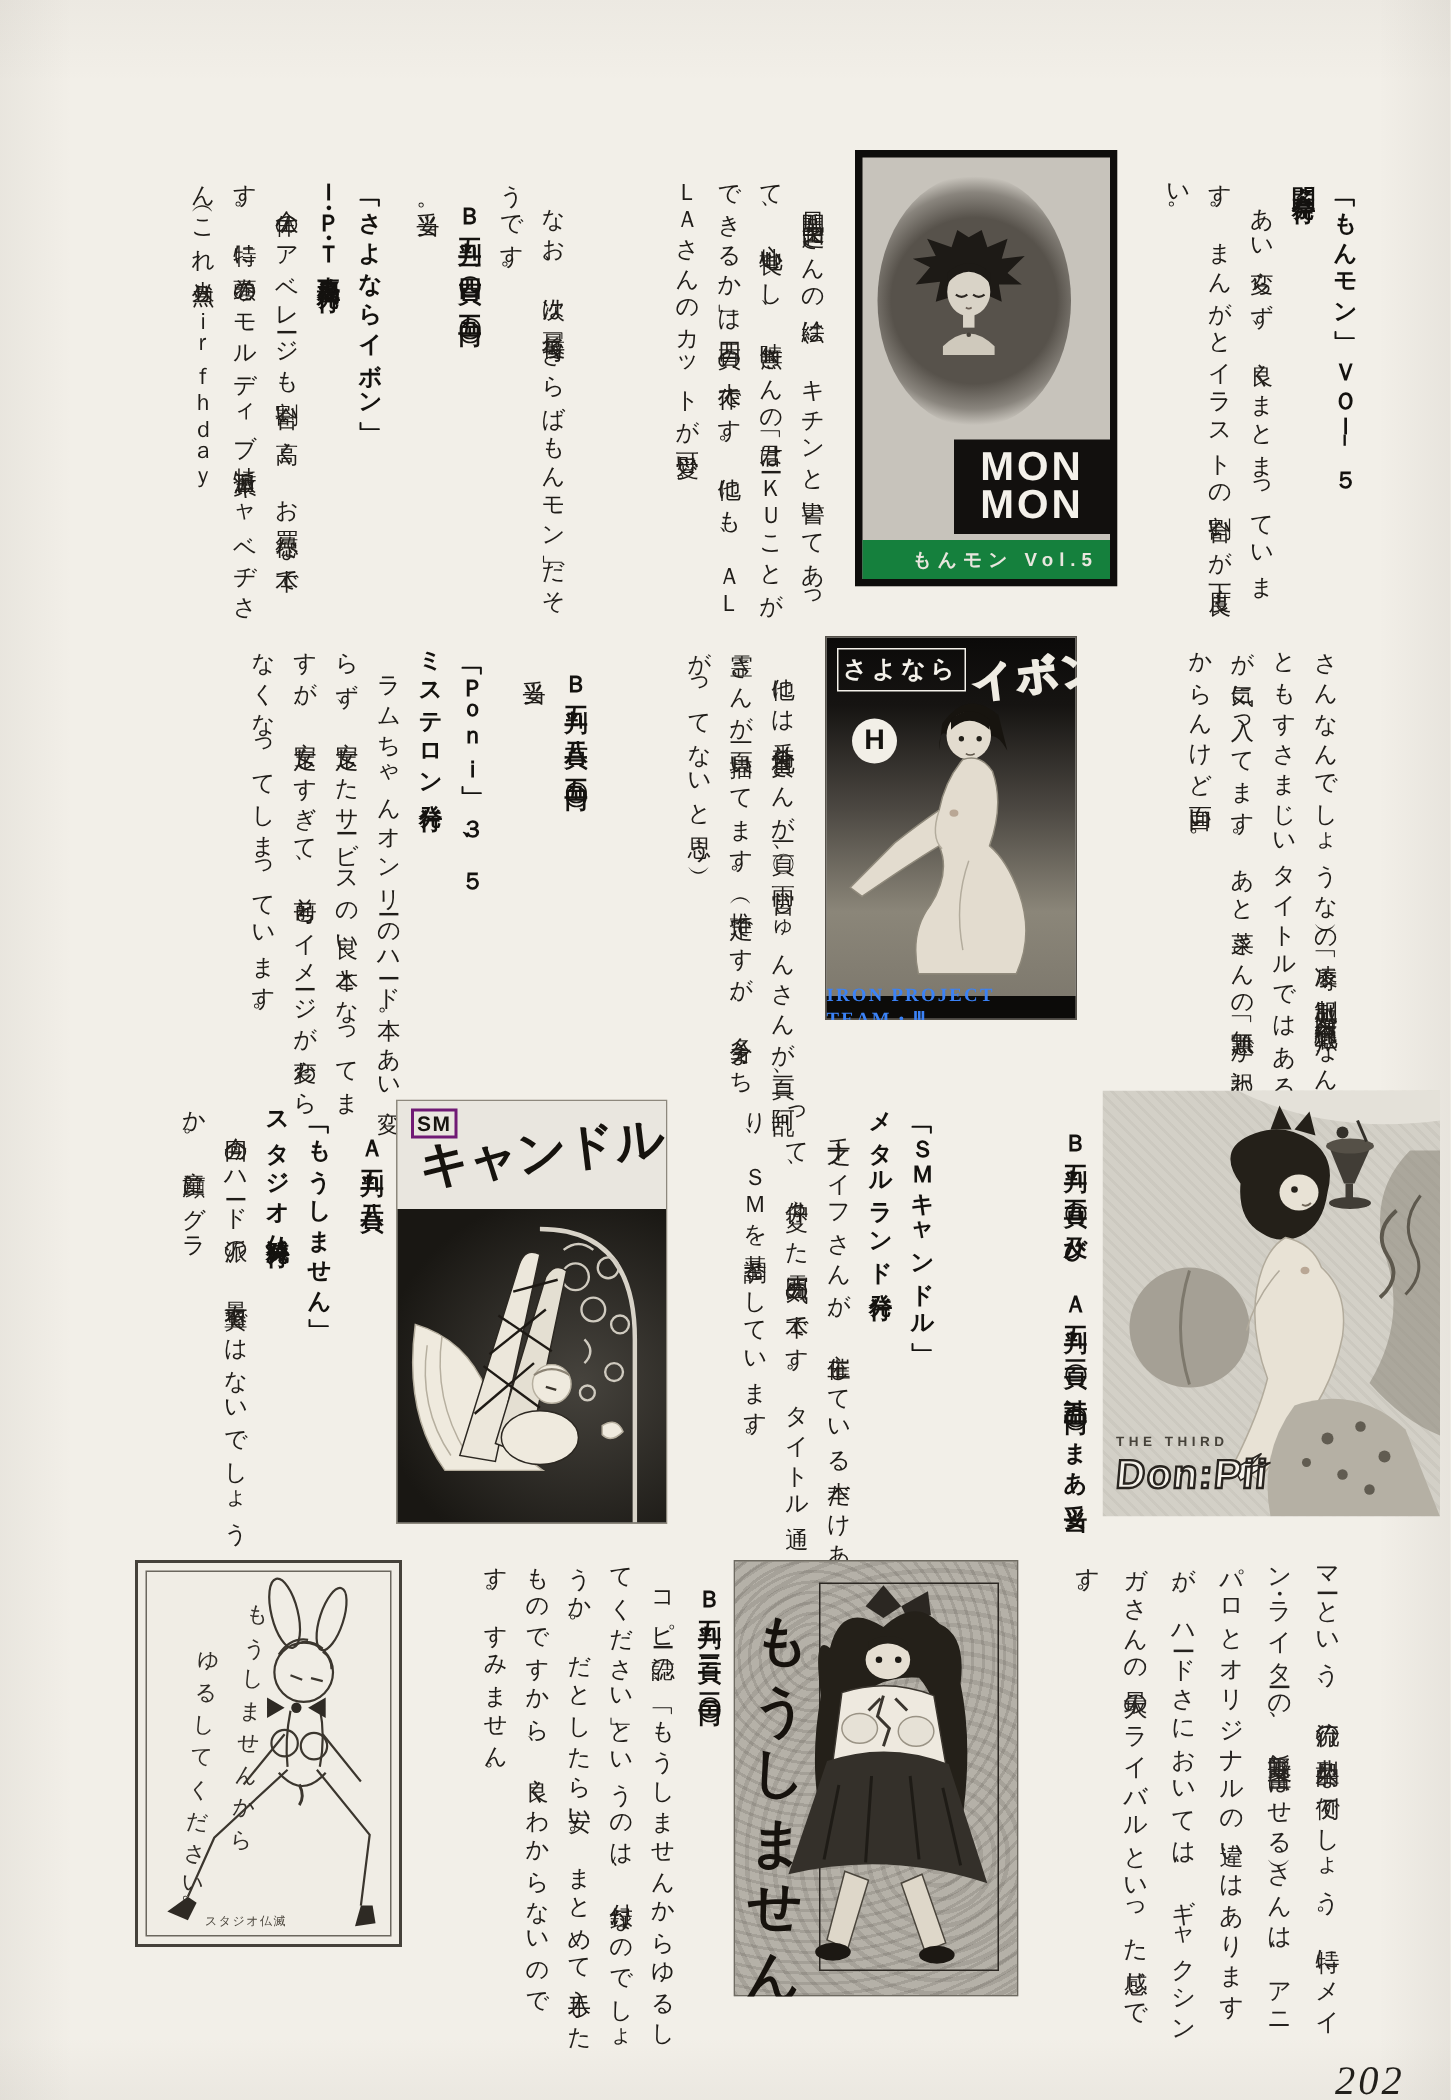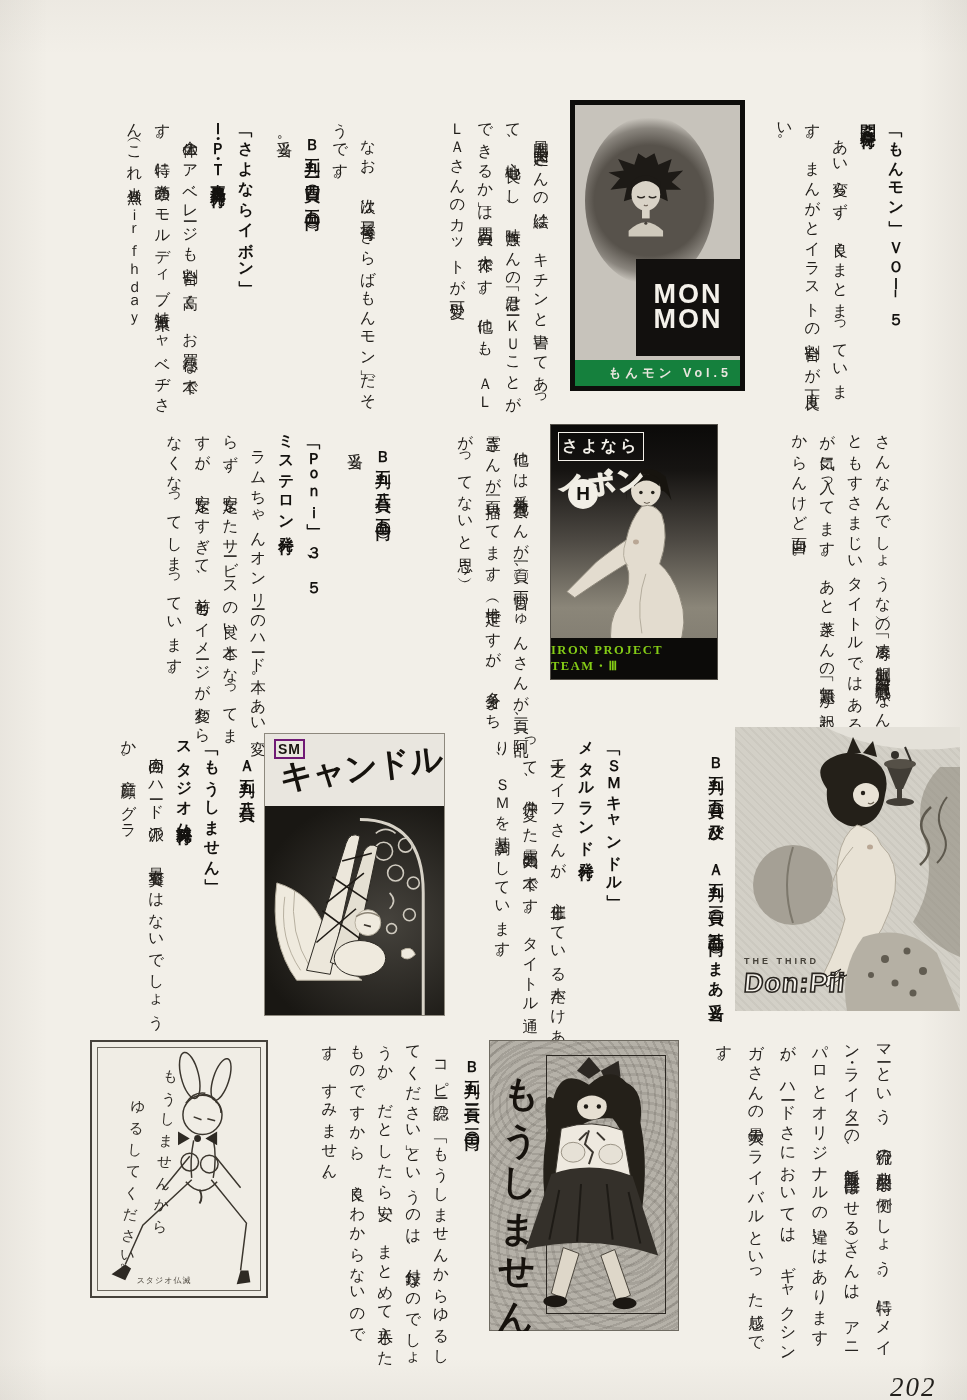--- a/index.html
+++ b/index.html
@@ -38,40 +38,40 @@
   
   .mm-frame{position:absolute;inset:0;background:#c7c3bb;border:5px solid #0e0d0b;}
   .mm-blob{
     position:absolute;left:6%;top:4%;width:78%;height:60%;border-radius:50%;
     background:radial-gradient(circle,#57524b 0 52%,rgba(87,82,75,0.55) 68%,rgba(87,82,75,0) 78%);
   }
   .mm-facebox{position:absolute;left:14%;top:9%;width:58%;height:50%;}
   .mm-logo{
     position:absolute;right:0;bottom:30px;left:37%;
     background:#12100e;color:#f4f1ea;text-align:center;
-    font-weight:900;font-size:27px;line-height:0.95;padding:23px 2px;letter-spacing:2px;
+    font-weight:900;font-size:27px;line-height:0.95;padding:6px 2px;letter-spacing:2px;
   }
   .mm-logo span{display:block;}
   .mm-caption{
     position:absolute;left:0;right:0;bottom:0;height:26px;background:#15803d;
     color:#e9e6de;font-size:12.5px;line-height:26px;text-align:right;
     padding-right:8px;letter-spacing:4px;font-weight:bold;
   }
   
   .ib-frame{position:absolute;inset:0;border:1px solid #55514a;
     background:linear-gradient(180deg,#0b0a09 0%,#161412 18%,#4c4842 45%,#8b8679 72%,#7b766b 100%);}
-  .ib-title{position:absolute;top:7px;left:7px;right:2px;display:flex;align-items:flex-start;gap:4px;flex-direction:column;}
+  .ib-title{position:absolute;top:7px;left:7px;right:2px;display:flex;align-items:flex-start;gap:4px;}
   .ib-solid{font-size:16px;font-weight:900;color:#f4f1ea;border:1px solid #f4f1ea;padding:3px 3px;letter-spacing:3px;white-space:nowrap;}
   .ib-outline{font-size:27px;font-weight:900;color:rgba(244,241,234,0.14);
     -webkit-text-stroke:1.5px #efece3;transform:rotate(-7deg);letter-spacing:2px;white-space:nowrap;}
   .ib-h{position:absolute;left:17px;top:54px;width:30px;height:30px;border-radius:50%;
     background:#f2efe7;color:#15130f;font-weight:900;font-size:19px;
     display:flex;align-items:center;justify-content:center;}
-  .ib-team{position:absolute;left:0;right:0;bottom:0;height:41px;background:#0c0b09;
-    color:#84cc16;font-weight:900;font-size:12.5px;letter-spacing:1.5px;
+  .ib-team{position:absolute;left:0;right:0;bottom:0;height:15px;background:#0c0b09;
+    color:#3b82f6;font-weight:900;font-size:12.5px;letter-spacing:1.5px;
     display:flex;align-items:center;justify-content:center;font-family:"Liberation Serif",serif;}
   
   .dp-frame{position:absolute;inset:0;background:
     repeating-linear-gradient(45deg,rgba(90,85,75,0.06) 0 2px,rgba(0,0,0,0) 2px 6px),
     #d3d0c7; padding-left: 48px;}
   .dp-logobox{position:absolute;left:9px;bottom:12px;}
   .dp-series{font-size:9px;letter-spacing:3px;color:#46423a;font-weight:bold;margin-bottom:2px;}
   .dp-logo{font-size:27px;font-weight:900;color:#f4f1ea;-webkit-text-stroke:1.6px #28241f;
     transform:skewX(-5deg);letter-spacing:1px;}
   

